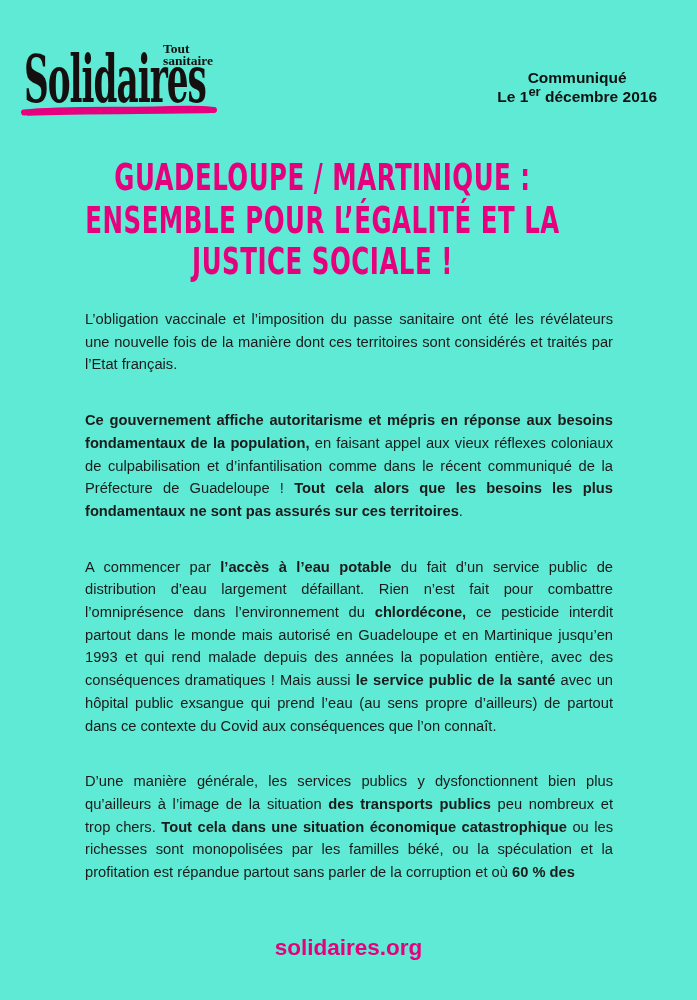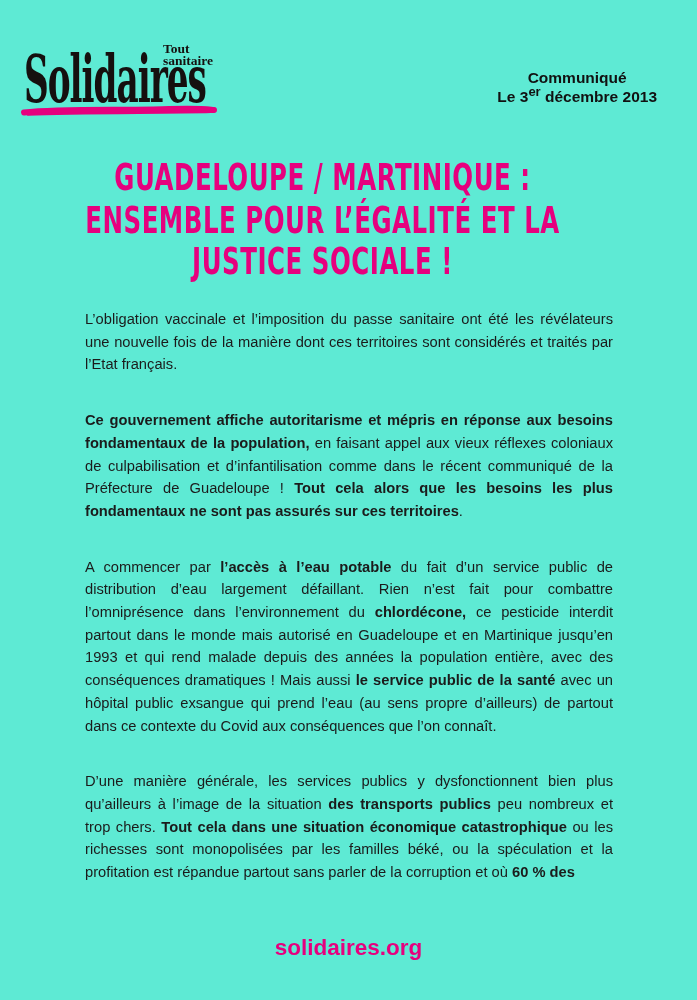--- a/index.html
+++ b/index.html
@@ -70,21 +70,21 @@
       <div>sanitaire</div>
     </div>
     <svg class="logo-underline" width="198" height="14" viewBox="0 0 198 14">
       <path d="M4 8.5 C 40 4.5, 100 6.5, 142 5.2 S 188 5.5, 194 6" fill="none" stroke="var(--pink)" stroke-width="6" stroke-linecap="round"></path>
       <path d="M8 10.5 C 60 8.5, 150 9, 191 7.8" fill="none" stroke="var(--pink)" stroke-width="2.5" stroke-linecap="round"></path>
     </svg>
   </div>
 
   <div class="header-right">
     <div>Communiqué</div>
-    <div><span>Le 3</span><sup>er</sup><span> décembre 2013</span></div>
+    <div><span>Le 1</span><sup>er</sup><span> décembre 2016</span></div>
   </div>
 
   <h1 class="headline">
       <div>GUADELOUPE / MARTINIQUE :</div>
       <div>ENSEMBLE POUR L’ÉGALITÉ ET LA</div>
       <div>JUSTICE SOCIALE !</div>
     </h1>
 
   <div class="body-text">
       <p><span>L’obligation vaccinale et l’imposition du passe sanitaire ont été les révélateurs une nouvelle fois de la manière dont ces territoires sont considérés et traités par l’Etat français.</span></p>

